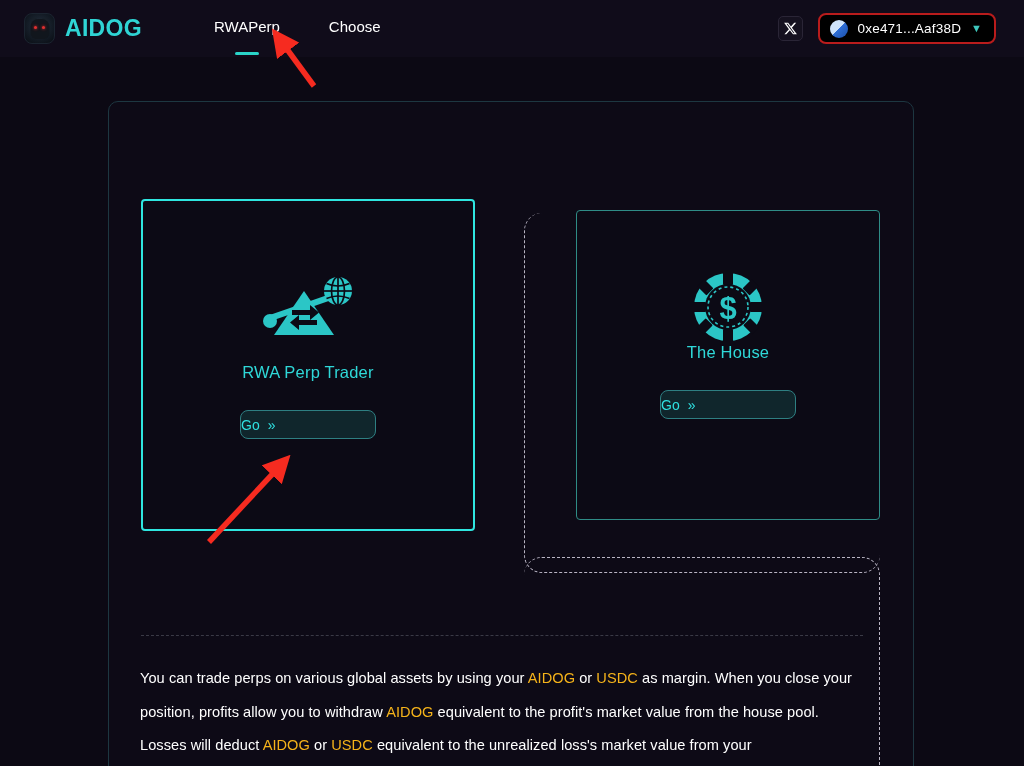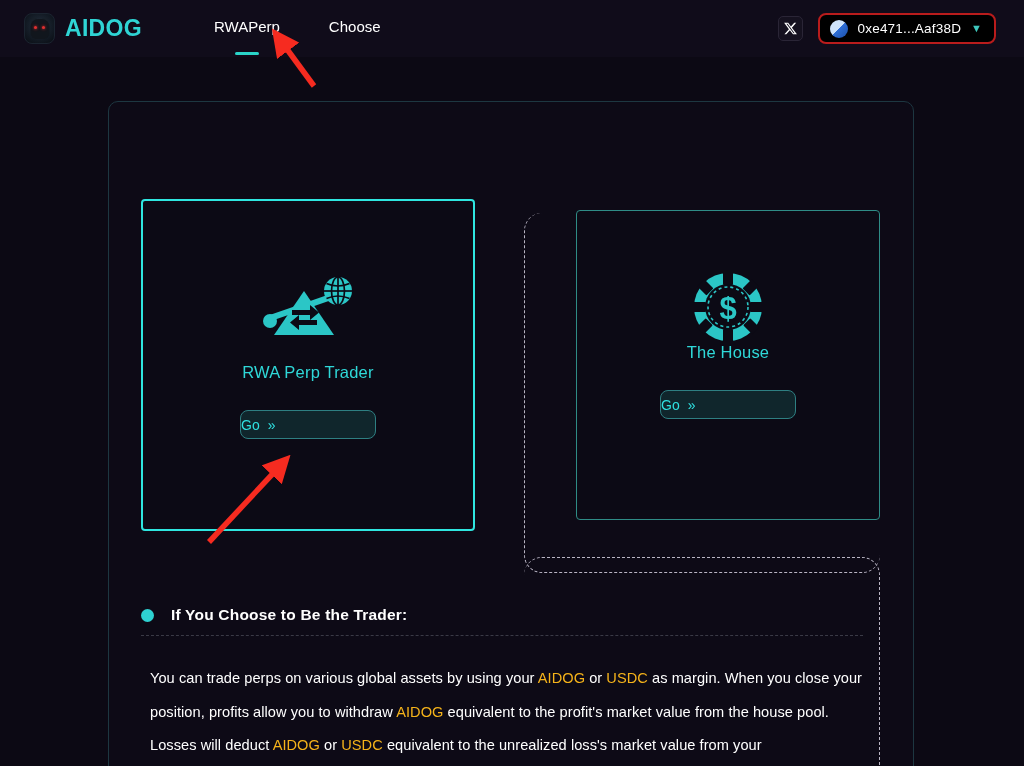--- a/index.html
+++ b/index.html
@@ -133,21 +133,21 @@
   .info-head {
     position: absolute; left: 32px; top: 504px; display: flex; align-items: center; gap: 17px;
   }
   .bullet { width: 13px; height: 13px; border-radius: 50%; background: #2ed2d2; flex: none; }
   .info-title { color: #ffffff; font-size: 15.5px; font-weight: bold; letter-spacing: .2px; }
   .info-divider {
     position: absolute; left: 32px; top: 533px; width: 722px;
     border-top: 1.5px dashed #3a3a46;
   }
   .info-body {
-    position: absolute; left: 41px; top: 560px; width: 727px;
+    position: absolute; left: 31px; top: 560px; width: 727px;
     color: #ffffff; font-size: 14.6px; line-height: 33.5px; letter-spacing: .05px;
   }
   .tok { color: #f5b31a; }
 
   
   .annot { position: absolute; left: 0; top: 0; width: 1024px; height: 766px; pointer-events: none; }
 </style>
 </head>
 <body>
 
@@ -245,24 +245,20 @@
           <text x="36" y="48" text-anchor="middle" font-family="'Liberation Sans',sans-serif" font-size="31" font-weight="bold" fill="#2bc6c6">$</text>
         </svg>
       </div>
       <div class="role-label">The House</div>
       <div class="go-btn">
         <span>Go</span>
         <span class="chevs">»</span>
       </div>
     </div>
 
-    <div class="info-head">
-      <span class="bullet"></span>
-      <span class="info-title">If You Choose to Be the Trader:</span>
-    </div>
     <div class="info-divider"></div>
     <div class="info-body"><span>You can trade perps on various global assets by using your </span><span class="tok">AIDOG</span><span> or </span><span class="tok">USDC</span><span> as margin. When you close your position, profits allow you to withdraw </span><span class="tok">AIDOG</span><span> equivalent to the profit's market value from the house pool. Losses will deduct </span><span class="tok">AIDOG</span><span> or </span><span class="tok">USDC</span><span> equivalent to the unrealized loss's market value from your</span></div>
 
   </div>
 
   <svg class="annot">
     <defs>
       <marker id="ah" markerWidth="5" markerHeight="5" refX="2.2" refY="2.5" orient="auto">
         <path d="M0,0 L5,2.5 L0,5 Z" fill="#f62b20"></path>
       </marker>

